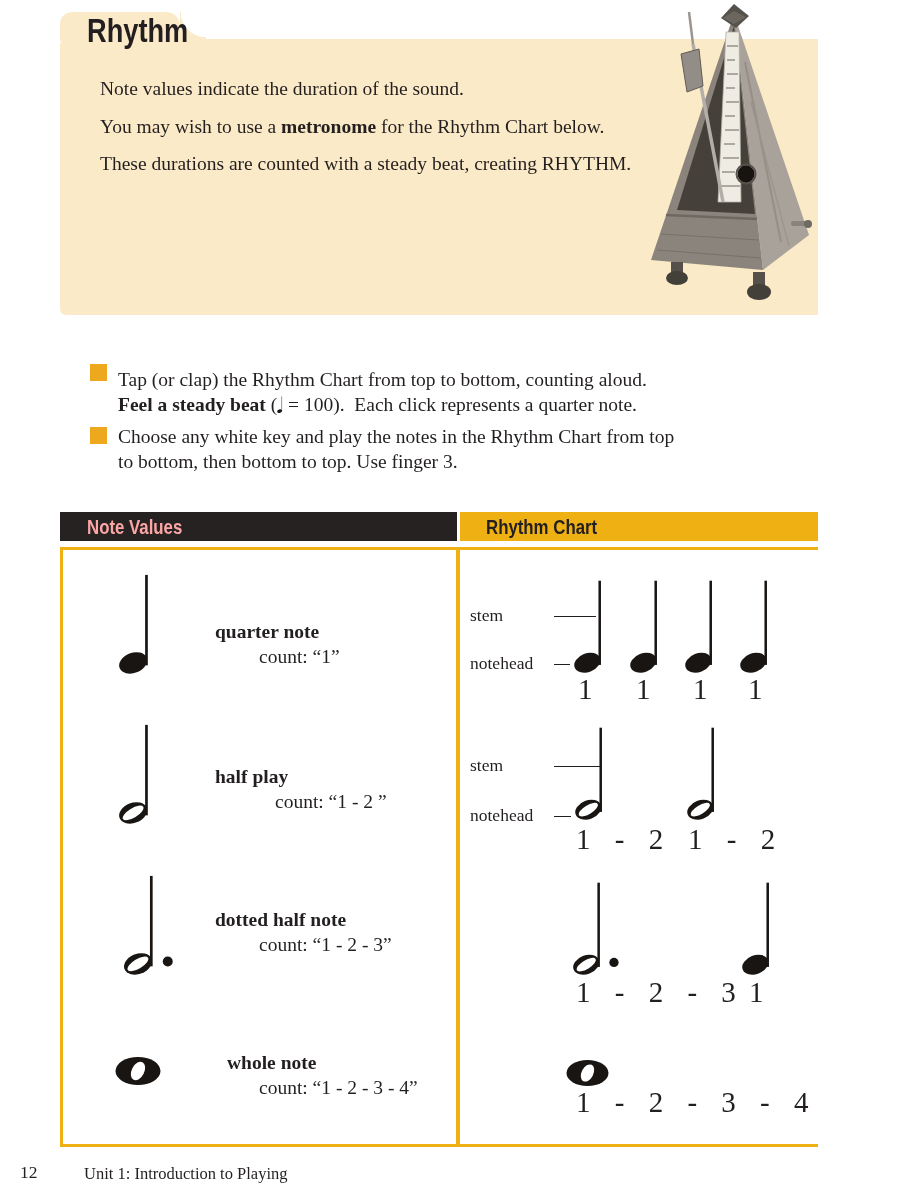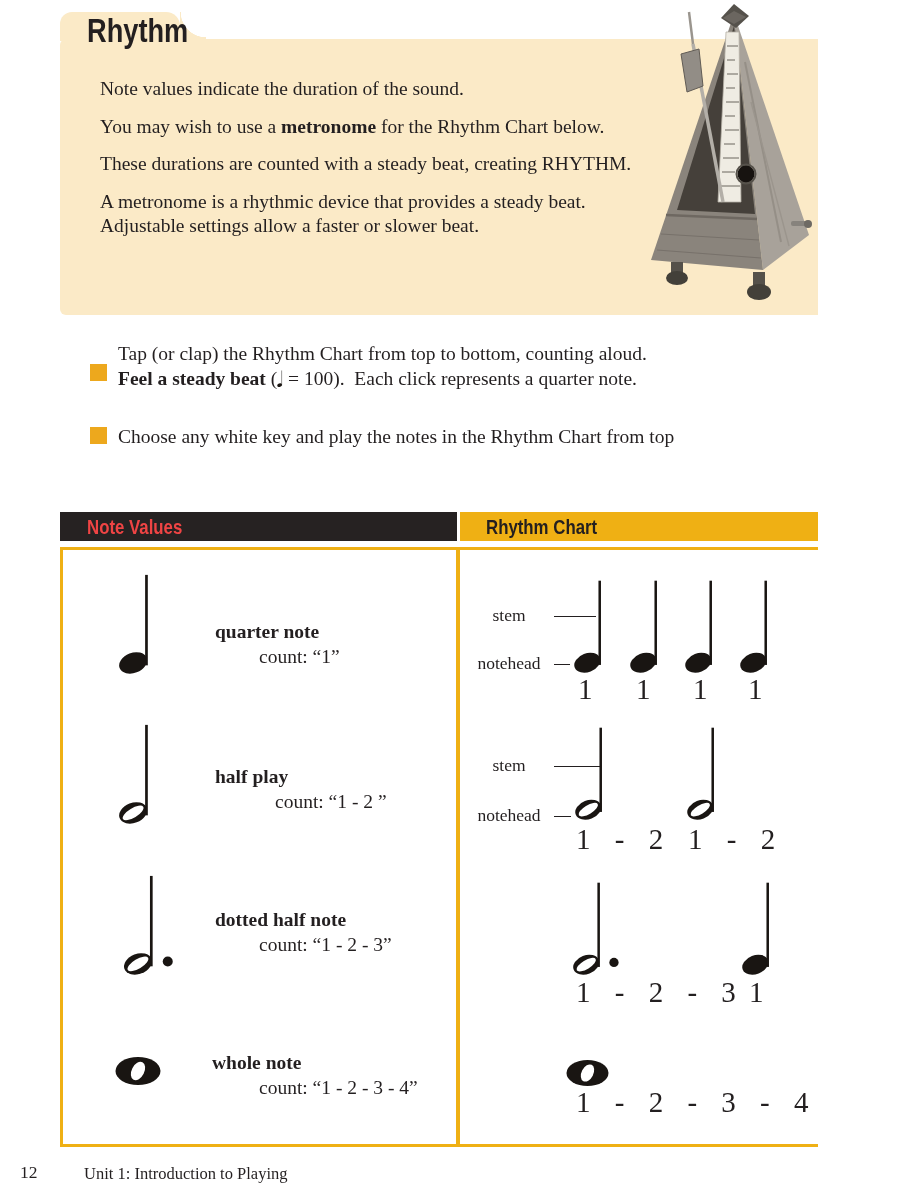--- a/index.html
+++ b/index.html
@@ -18,36 +18,36 @@
   .intro-text{left:88px;top:77px;width:585px;font-size:19.5px;line-height:24.5px;}
   .intro-text p{margin:0 0 13px 12px;}
 
   
   .bullet-sq{width:17px;height:17px;background:#eda81d;}
   .instr{width:610px;font-size:19.5px;line-height:25px;}
 
   
   .bar{height:29px;font-family:"Liberation Sans",sans-serif;font-weight:bold;
        font-size:20.5px;line-height:29px;}
-  .bar-black{left:60px;top:512px;width:397px;background:#262222;color:#ef4444;}
+  .bar-black{left:60px;top:512px;width:397px;background:#262222;color:#fca5a5;}
   .bar-gold{left:460px;top:512px;width:397px;background:#efb014;color:#231f20;}
   .bar-label{display:inline-block;transform:scaleX(.82);transform-origin:0 50%;}
   .bar-black .bar-label{margin-left:27px;}
   .bar-gold .bar-label{margin-left:26px;}
 
   
   .table-box{left:60px;top:547px;width:791px;height:594px;border:3px solid #efb014;background:#ffffff;}
   .divider{left:456px;top:550px;width:4px;height:594px;background:#efb014;}
 
   
   .nv-name{font-weight:bold;font-size:19.5px;line-height:22px;}
   .nv-count{font-size:19.5px;line-height:22px;margin-left:16px;}
 
   
-  .part-label{font-size:17.5px;line-height:18px;width:78px;text-align:center;}
+  .part-label{font-size:17.5px;line-height:18px;width:78px;text-align:left;}
   .leader{border-top:1.6px solid #231f20;height:0;}
 
   .count{font-size:29px;line-height:30px;}
   .count-wide{letter-spacing:4px;word-spacing:9px;}
 
   .footer-num{font-size:17.5px;}
   .footer-txt{font-size:16.5px;}
 </style>
 </head>
 <body>
@@ -80,21 +80,20 @@
 
   <div class="abs intro-box"></div>
   <div class="abs tab"></div>
   <div class="abs tab-flare"></div>
   <div class="abs page-title">Rhythm</div>
 
   <div class="abs intro-text">
     <p>Note values indicate the duration of the sound.</p>
     <p><span>You may wish to use a </span><b>metronome</b><span> for the Rhythm Chart below.</span></p>
     <p>These durations are counted with a steady beat, creating RHYTHM.</p>
-    <p><span>A metronome is a rhythmic device that provides a steady beat.</span><br><span>Adjustable settings allow a faster or slower beat.</span></p>
   </div>
 
   <svg class="abs" style="left:633px;top:2px;width:180px;height:300px" viewBox="0 0 180 300">
     <polygon points="101,12 130,268 176,233" fill="#a8a29a"></polygon>
     <line x1="112" y1="60" x2="148" y2="240" stroke="#958f87" stroke-width="2"></line>
     <line x1="118" y1="100" x2="156" y2="244" stroke="#9b958d" stroke-width="1.4"></line>
     <polygon points="101,12 18,258 130,268" fill="#8a847c"></polygon>
     <polygon points="101,24 44,208 122,212" fill="#45403a"></polygon>
     <line x1="33" y1="213" x2="124" y2="217" stroke="#6e6861" stroke-width="2.4"></line>
     <line x1="28" y1="232" x2="126" y2="238" stroke="#77716a" stroke-width="1"></line>
@@ -122,30 +121,31 @@
     <polygon points="90,16 101,9 113,15 101,22" fill="#6b6660"></polygon>
     <rect x="158" y="219" width="16" height="5" rx="2" fill="#87837d"></rect>
     <circle cx="175" cy="222" r="4" fill="#6e6a64"></circle>
     <rect x="38" y="260" width="12" height="12" fill="#55514a"></rect>
     <ellipse cx="44" cy="276" rx="11" ry="7" fill="#434039"></ellipse>
     <rect x="120" y="270" width="12" height="16" fill="#55514a"></rect>
     <ellipse cx="126" cy="290" rx="12" ry="8" fill="#434039"></ellipse>
   </svg>
 
   <div class="abs bullet-sq" style="left:90px;top:364px"></div>
-  <div class="abs instr" style="left:118px;top:341px">
+  <div class="abs instr" style="left:118px;top:367px">
     <span>Tap (or clap) the Rhythm Chart from top to bottom, counting aloud.</span><br>
     <b>Feel a steady beat</b><span> (</span><svg style="width:6px;height:17px;vertical-align:-2px">
         <use href="#sym-quarter"></use>
       </svg><span> = 100).&nbsp; Each click represents a quarter note.</span>
   </div>
 
   <div class="abs bullet-sq" style="left:90px;top:427px"></div>
   <div class="abs instr" style="left:118px;top:424px">
     <span>Choose any white key and play the notes in the Rhythm Chart from top</span><br>
+    <span>to bottom, then bottom to top. Use finger 3.</span>
   </div>
 
   <div class="abs bar bar-black"><span class="bar-label">Note Values</span></div>
   <div class="abs bar bar-gold"><span class="bar-label">Rhythm Chart</span></div>
 
   <div class="abs table-box"></div>
   <div class="abs divider"></div>
 
   <svg class="abs" style="left:119px;top:572px;width:33px;height:102px">
       <use href="#sym-quarter"></use>
@@ -161,21 +161,21 @@
 
   <svg class="abs" style="left:124px;top:873px;width:50px;height:102px">
       <use href="#sym-dotted-half"></use>
     </svg>
   <div class="abs nv-name" style="left:215px;top:909px">dotted half note</div>
   <div class="abs nv-count" style="left:243px;top:934px">count: “1 - 2 - 3”</div>
 
   <svg class="abs" style="left:115px;top:1056px;width:46px;height:30px">
       <use href="#sym-whole"></use>
     </svg>
-  <div class="abs nv-name" style="left:212px;top:1052px">whole note</div>
+  <div class="abs nv-name" style="left:227px;top:1052px">whole note</div>
   <div class="abs nv-count" style="left:243px;top:1077px">count: “1 - 2 - 3 - 4”</div>
 
   <div class="abs part-label" style="left:470px;top:606px">stem</div>
   <div class="abs leader" style="left:554px;top:616px;width:42px"></div>
   <div class="abs part-label" style="left:470px;top:654px">notehead</div>
   <div class="abs leader" style="left:554px;top:664px;width:16px"></div>
   <svg class="abs" style="left:574px;top:578px;width:31px;height:95px">
       <use href="#sym-quarter"></use>
     </svg>
   <svg class="abs" style="left:630px;top:578px;width:31px;height:95px">

